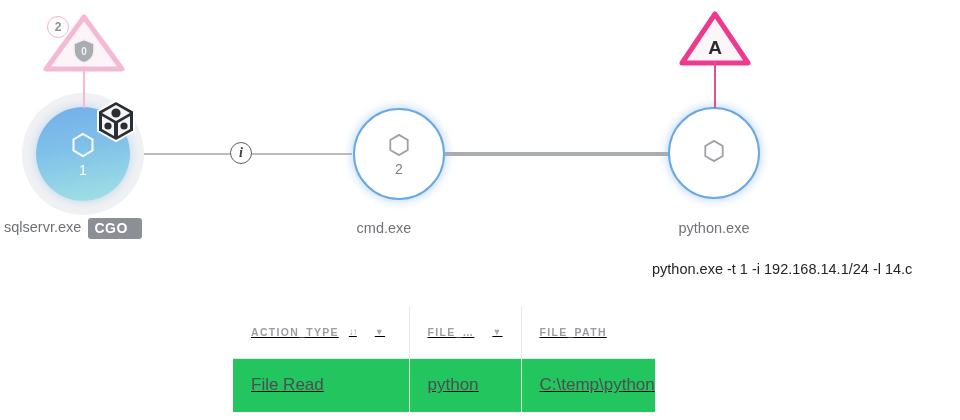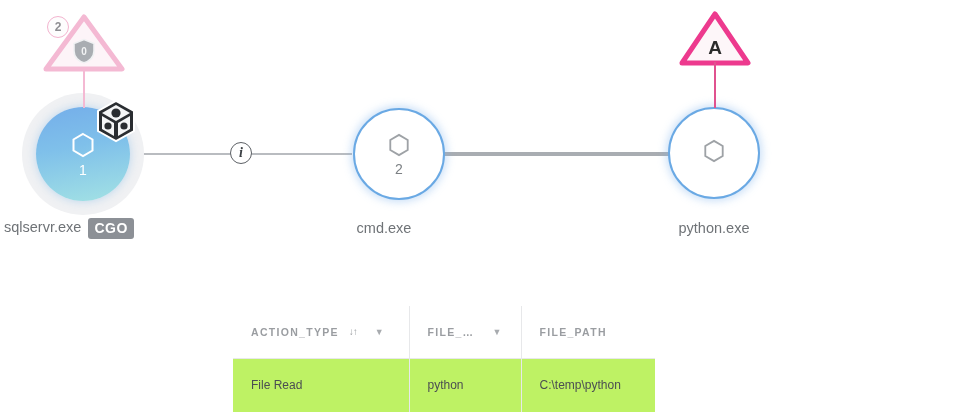--- a/index.html
+++ b/index.html
@@ -53,21 +53,21 @@
     white-space: nowrap;
   }
 
   
   .cgo-badge {
     display: inline-block;
     background: #8c9096;
     color: #ffffff;
     font-size: 14px; font-weight: bold;
     letter-spacing: .5px;
-    padding: 2px 6px 3px 6px;
+    padding: 2px 14px 3px 6px;
     border-radius: 3px;
     vertical-align: middle;
     margin-left: 7px;
   }
   .label-row { position:absolute; white-space:nowrap; font-size:14.5px; color:#6f7377; }
 
   
   .alert-wrap { position: absolute; }
   .alert-stem { position: absolute; width: 2px; }
   .tri-svg { display: block; }
@@ -101,40 +101,40 @@
 
   
   .cmdline {
     position: absolute;
     font-size: 14.5px; color: #232528;
     line-height: 19px; white-space: nowrap;
     font-family: "Liberation Sans", sans-serif;
   }
 
   
-  .tbl { position: absolute; border-collapse: collapse; }
+  .tbl { position: absolute; border-collapse: collapse; text-decoration: underline; }
   .tbl th, .tbl td {
     text-align: left; vertical-align: middle;
     padding: 0 0 0 18px;
     border-right: 1px solid #e7e8ea;
   }
   .tbl th:last-child, .tbl td:last-child { border-right: none; }
   .tbl thead th {
     height: 52px;
     font-size: 10.5px; font-weight: bold;
     letter-spacing: 1.3px;
     color: #9a9da1;
     border-bottom: 1px solid #e7e8ea;
     background: #ffffff;
     white-space: nowrap;
   }
   .tbl tbody td {
     height: 54px;
-    font-size: 12px; color: #4b4e52;
-    background: #bef264;
+    font-size: 17px; color: #4b4e52;
+    background: #22c55e;
     white-space: nowrap;
   }
   .th-inner { display: flex; align-items: center; gap: 10px; }
   .sort-ico { font-size: 10px; color: #9a9da1; letter-spacing:-1px; }
   .filter-ico { font-size: 9px; color: #a8abaf; margin-left: 8px; }
 </style>
 </head>
 <body>
 
 <div id="stage">
@@ -209,20 +209,21 @@
 
   <div class="alert-wrap" style="left:678px; top:10px;">
     <svg class="tri-svg" width="74" height="58" viewBox="0 0 74 58">
       <path d="M37 4 L70 53 L4 53 Z" fill="#fdf6f9" stroke="#ed3a8e" stroke-width="5" stroke-linejoin="round"></path>
     </svg>
     <div class="tri-letter" style="top:27px; width:74px;">A</div>
   </div>
   <div class="alert-stem" style="left:714px; top:62px; height:46px; background:#e0528f;"></div>
 
   <div class="cmdline" style="left:652px; top:260px;">
+    <div>python.exe -t 1 -i 192.168.14.1/24 -l 14.c</div>
   </div>
 
   <table class="tbl" style="left:233px; top:306px; width:422px;">
     <thead>
       <tr>
         <th style="width:176px;">
           <div class="th-inner">
             <span>ACTION_TYPE</span>
             <span class="sort-ico">↓↑</span>
             <span class="filter-ico">▼</span>

